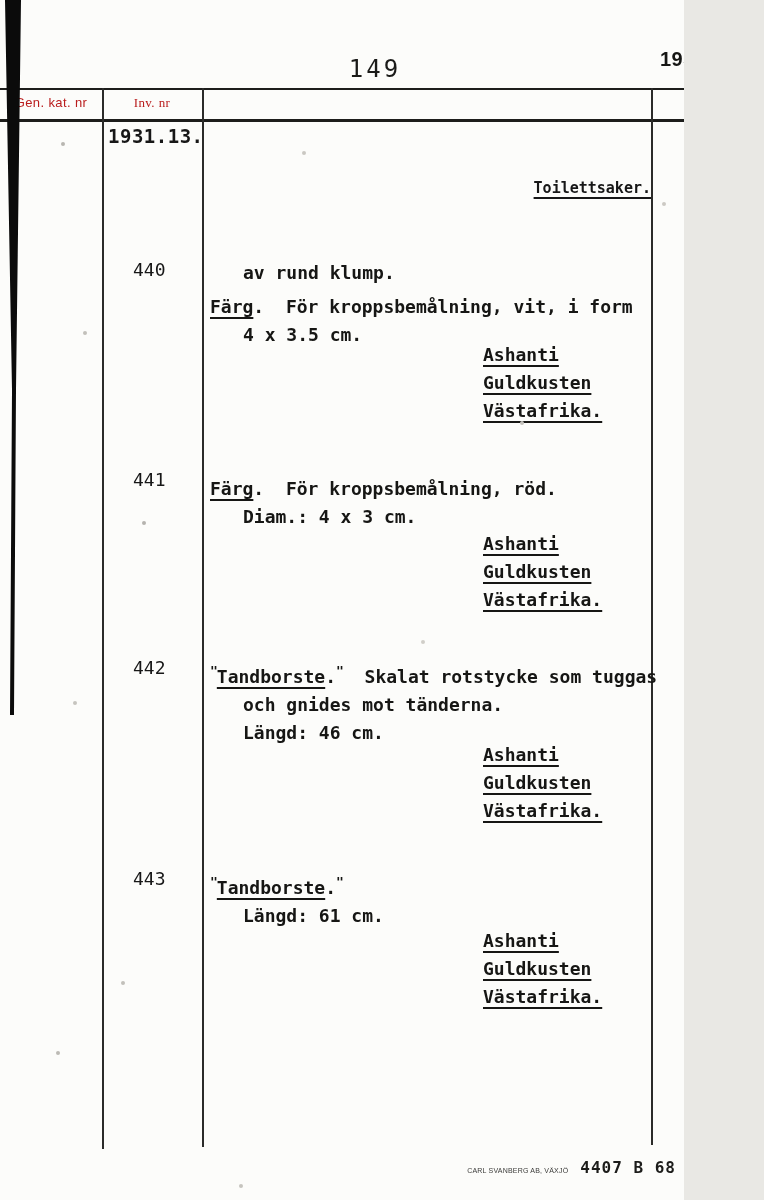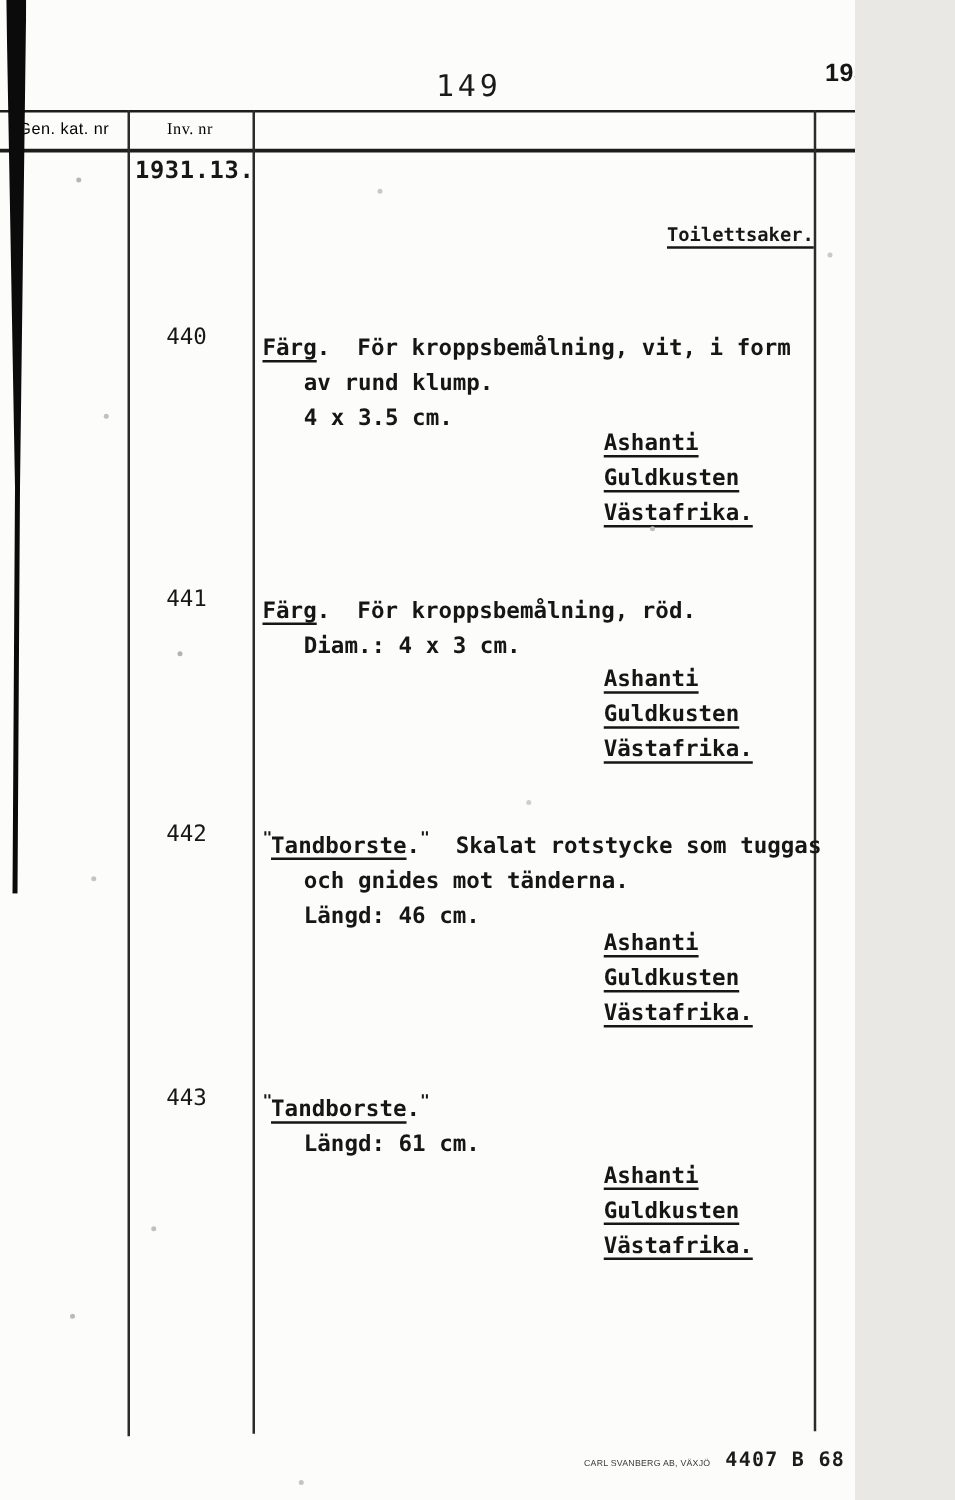--- a/index.html
+++ b/index.html
@@ -32,21 +32,21 @@
       663px 203px 0 1px #ccc9c3, 122px 982px 0 1px #c2c0ba, 422px 641px 0 1px #d0cec8,
       701px 1122px 0 1px #c6c4be, 57px 1052px 0 1px #bcbab4, 240px 1185px 0 1px #c6c4be;
   }
   
   .hline { position: absolute; background: #1d1d1b; }
   .vline { position: absolute; background: #2b2b29; }
   
   .col-head {
     position: absolute; top: 95px;
     font-family: "Liberation Sans", sans-serif;
-    font-size: 13px; color: #000000;
+    font-size: 13px; color: #b91c1c;
     text-align: center; letter-spacing: 0.4px;
   }
   
   .page-number {
     position: absolute; left: 330px; top: 55px; width: 90px;
     text-align: center;
     font-size: 24px; font-weight: 500; letter-spacing: 3px; color: #1a1a18;
   }
   .year-ref {
     position: absolute; left: 660px; top: 48px;
@@ -116,22 +116,22 @@
   <div class="col-head" style="left:0; width:102px;">Gen. kat. nr</div>
   <div class="col-head" style="left:102px; width:100px;font-family:Liberation Serif, serif;">Inv. nr</div>
   <div class="col-head" style="left:651px; width:113px;">Anm.</div>
 
   <div class="inv-year">1931.13.</div>
   <div class="section-title">Toilettsaker.</div>
 
   <div class="entry" style="top:259px;">
     <div class="num">440</div>
     <div class="body">
+      <div class="line ind">av rund klump.</div>
       <div class="line"><span class="q"></span><span class="u">Färg</span><span>.</span><span class="q"></span><span>  För kroppsbemålning, vit, i form</span></div>
-      <div class="line ind">av rund klump.</div>
       <div class="line ind">4 x 3.5 cm.</div>
     </div>
     <div class="attr" style="top:82px;">
       <div class="line u">Ashanti</div>
       <div class="line u">Guldkusten</div>
       <div class="line u">Västafrika.</div>
     </div>
   </div>
 
   <div class="entry" style="top:469px;">

